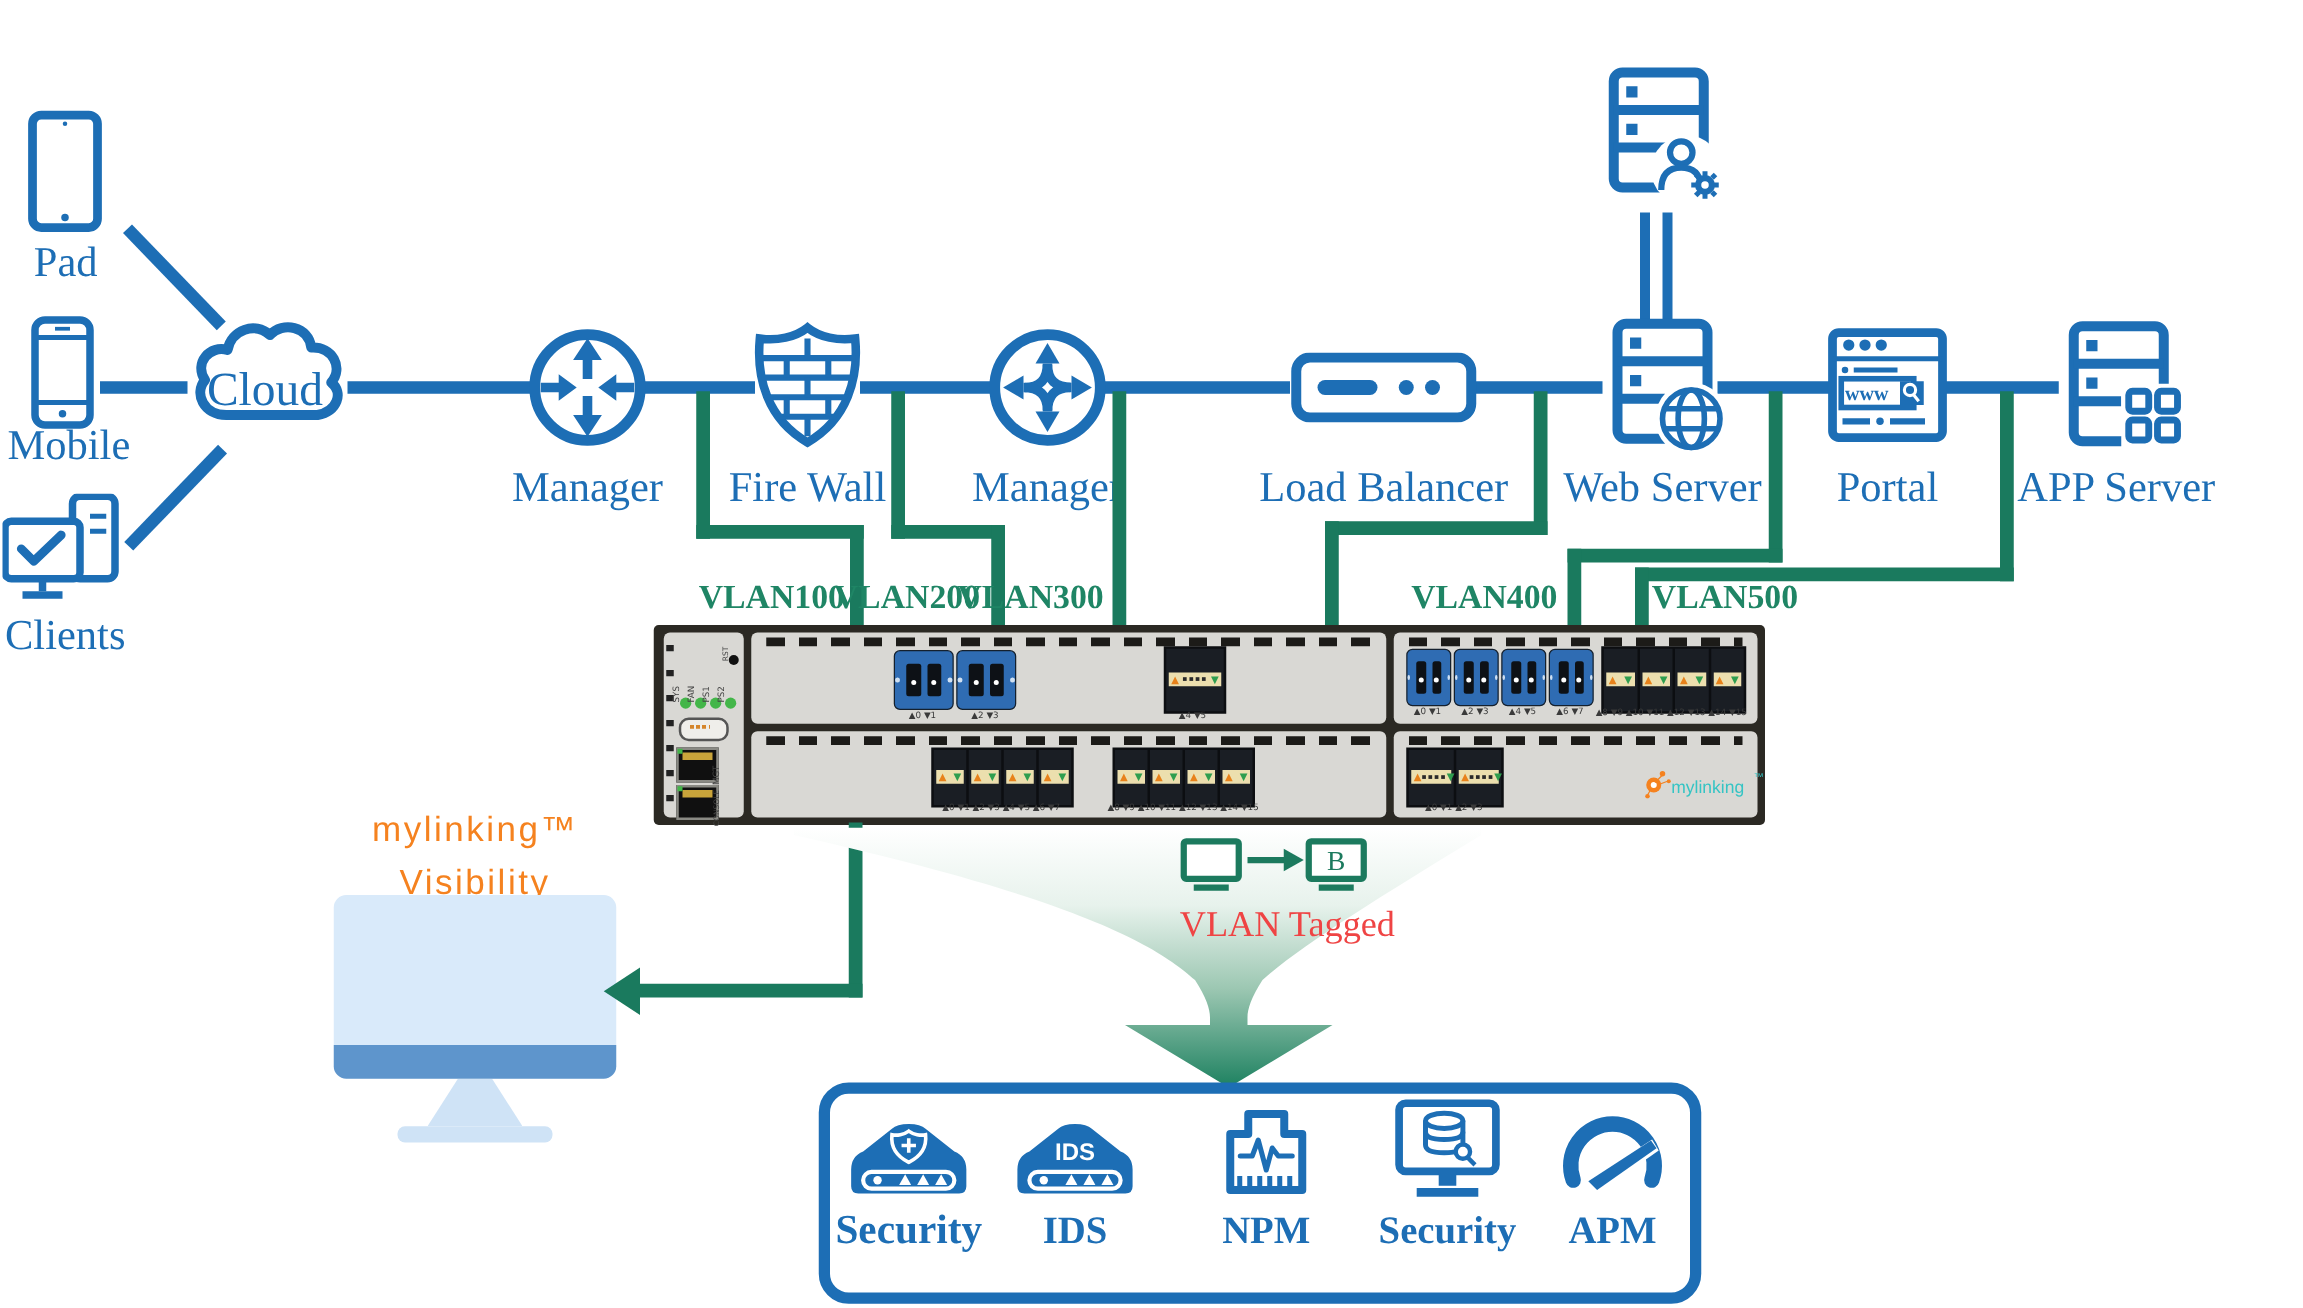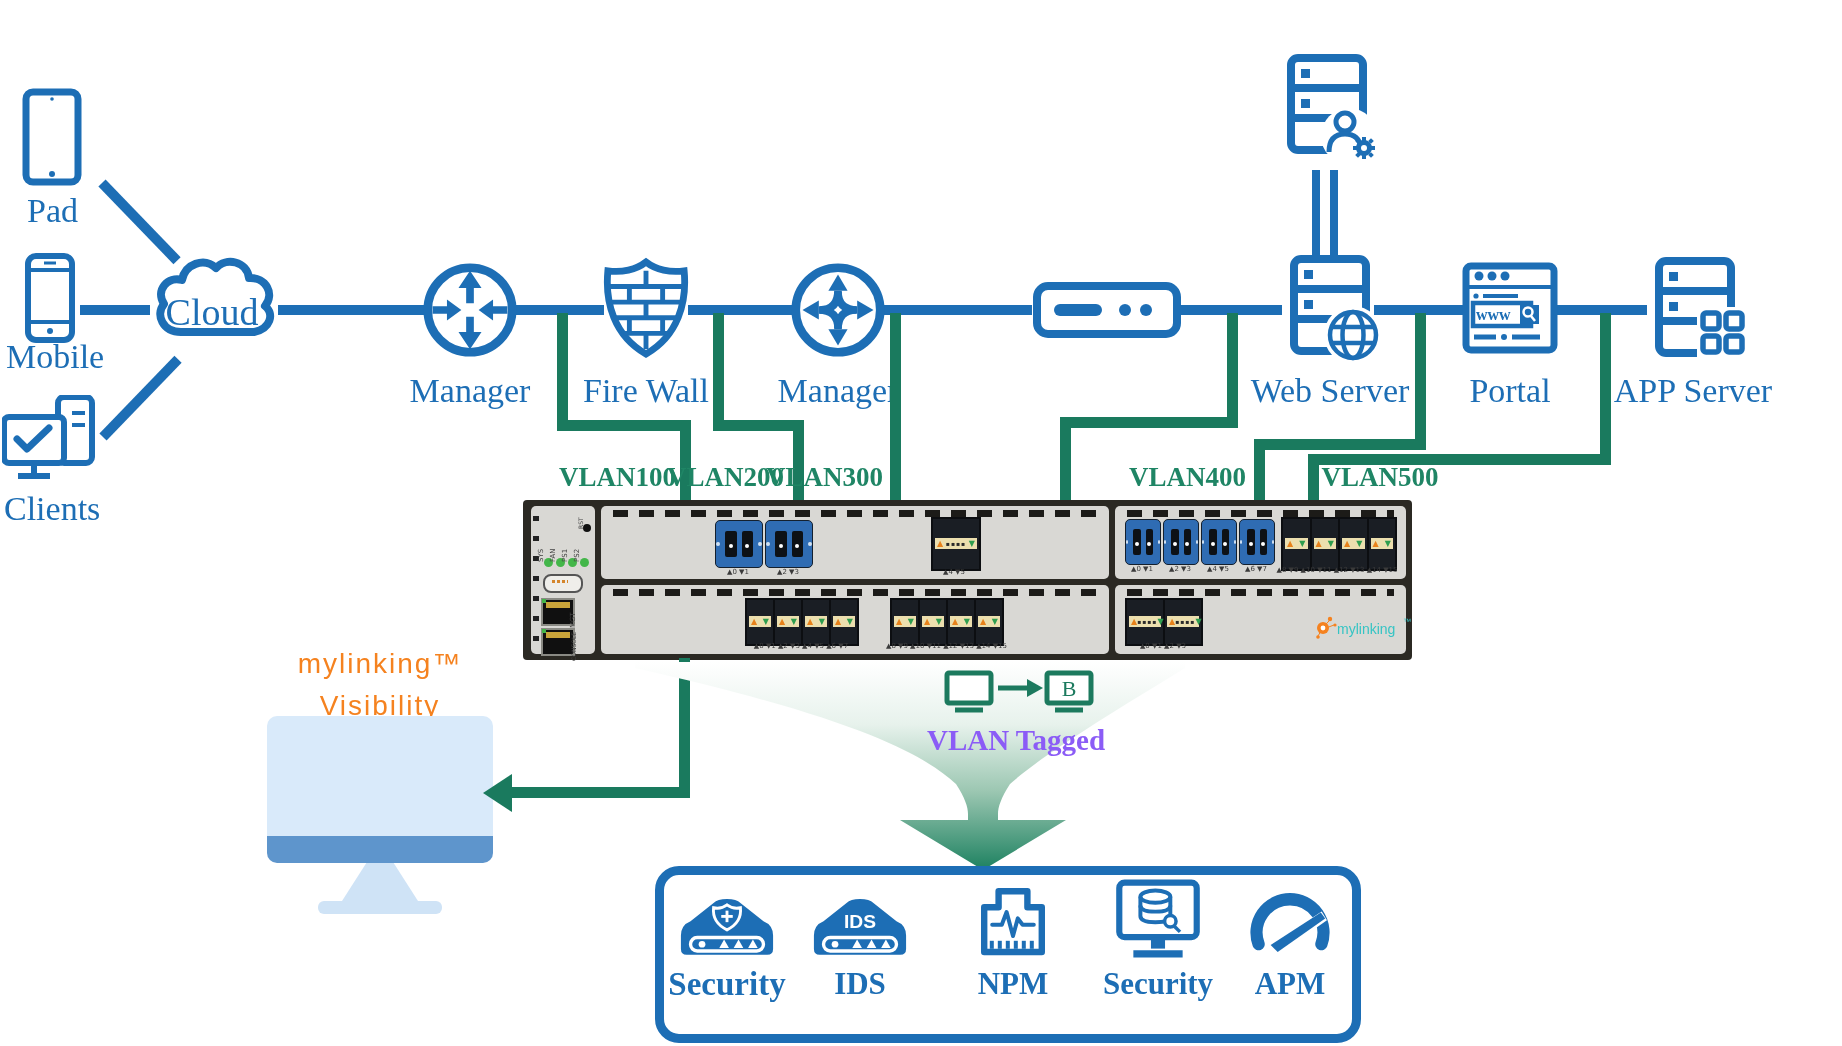--- a/index.html
+++ b/index.html
@@ -40,22 +40,22 @@
   .ua{color:#e8821a;} .da{color:#2f9e4f;} .pins{color:#2a2a2a;font-size:6px;letter-spacing:1px;}
   .plab{position:absolute;font-size:7px;color:#3a3a3a;font-family:"DejaVu Sans",sans-serif;
         white-space:nowrap;text-align:center;}
   .led{position:absolute;width:9px;height:9px;border-radius:50%;background:#43b649;}
   .vtxt{position:absolute;font-size:7px;color:#444;transform:rotate(-90deg);
         transform-origin:left bottom;font-family:"DejaVu Sans",sans-serif;white-space:nowrap;}
   .screw{position:absolute;width:6px;height:5px;background:#222;}
   .rj45{position:absolute;width:30px;height:24px;background:#101010;border:2px solid #8a8a84;}
   .rj45::before{content:"";position:absolute;left:3px;right:3px;top:2px;height:6px;background:#c9a43a;}
   .rj45::after{content:"";position:absolute;left:-1px;top:-1px;width:4px;height:4px;background:#43b649;}
-  .funnel-lbl{position:absolute;color:#8b5cf6;font-size:29px;text-align:center;
-              font-family:"Liberation Serif",serif;font-weight:bold;}
+  .funnel-lbl{position:absolute;color:#ef4444;font-size:29px;text-align:right;
+              font-family:"Liberation Serif",serif;}
   .orange-lbl{position:absolute;color:#f5821f;font-family:"Liberation Sans",sans-serif;
               font-size:28px;text-align:center;letter-spacing:2px;}
 </style>
 </head>
 <body>
 
 <div id="stage">
 
   <svg class="abs" style="left:22px;top:88px" width="60" height="100" viewBox="0 0 60 100">
     <rect x="4" y="4" width="52" height="90" rx="7" fill="#fff" stroke="#1d6eb5" stroke-width="7"></rect>
@@ -157,20 +157,21 @@
     </g>
   </svg>
   <div class="lbl" style="left:738px;top:372px;width:200px">Manager</div>
 
   <svg class="abs" style="left:1032px;top:282px" width="150" height="56" viewBox="0 0 150 56">
     <rect x="5" y="4" width="140" height="48" rx="11" fill="#fff" stroke="#1d6eb5" stroke-width="8"></rect>
     <rect x="22" y="22" width="48" height="12" rx="6" fill="#1d6eb5"></rect>
     <circle cx="93" cy="28" r="6" fill="#1d6eb5"></circle>
       <circle cx="114" cy="28" r="6" fill="#1d6eb5"></circle>
   </svg>
+  <div class="lbl" style="left:987px;top:372px;width:240px">Load Balancer</div>
 
   <svg class="abs" style="left:1277px;top:52px" width="100" height="114" viewBox="0 0 100 114">
     <rect x="14" y="6" width="72" height="92" rx="7" fill="#fff" stroke="#1d6eb5" stroke-width="8"></rect>
     <line x1="14" y1="36" x2="86" y2="36" stroke="#1d6eb5" stroke-width="8"></line>
     <line x1="14" y1="66" x2="60" y2="66" stroke="#1d6eb5" stroke-width="8"></line>
     <rect x="24" y="17" width="9" height="9" fill="#1d6eb5"></rect>
     <rect x="24" y="47" width="9" height="9" fill="#1d6eb5"></rect>
     <circle cx="72" cy="84" r="28" fill="#fff"></circle>
     <circle cx="68" cy="70" r="9" fill="#fff" stroke="#1d6eb5" stroke-width="5"></circle>
     <path d="M52 100 Q52 82 68 82 Q82 82 84 96" fill="none" stroke="#1d6eb5" stroke-width="5"></path>

